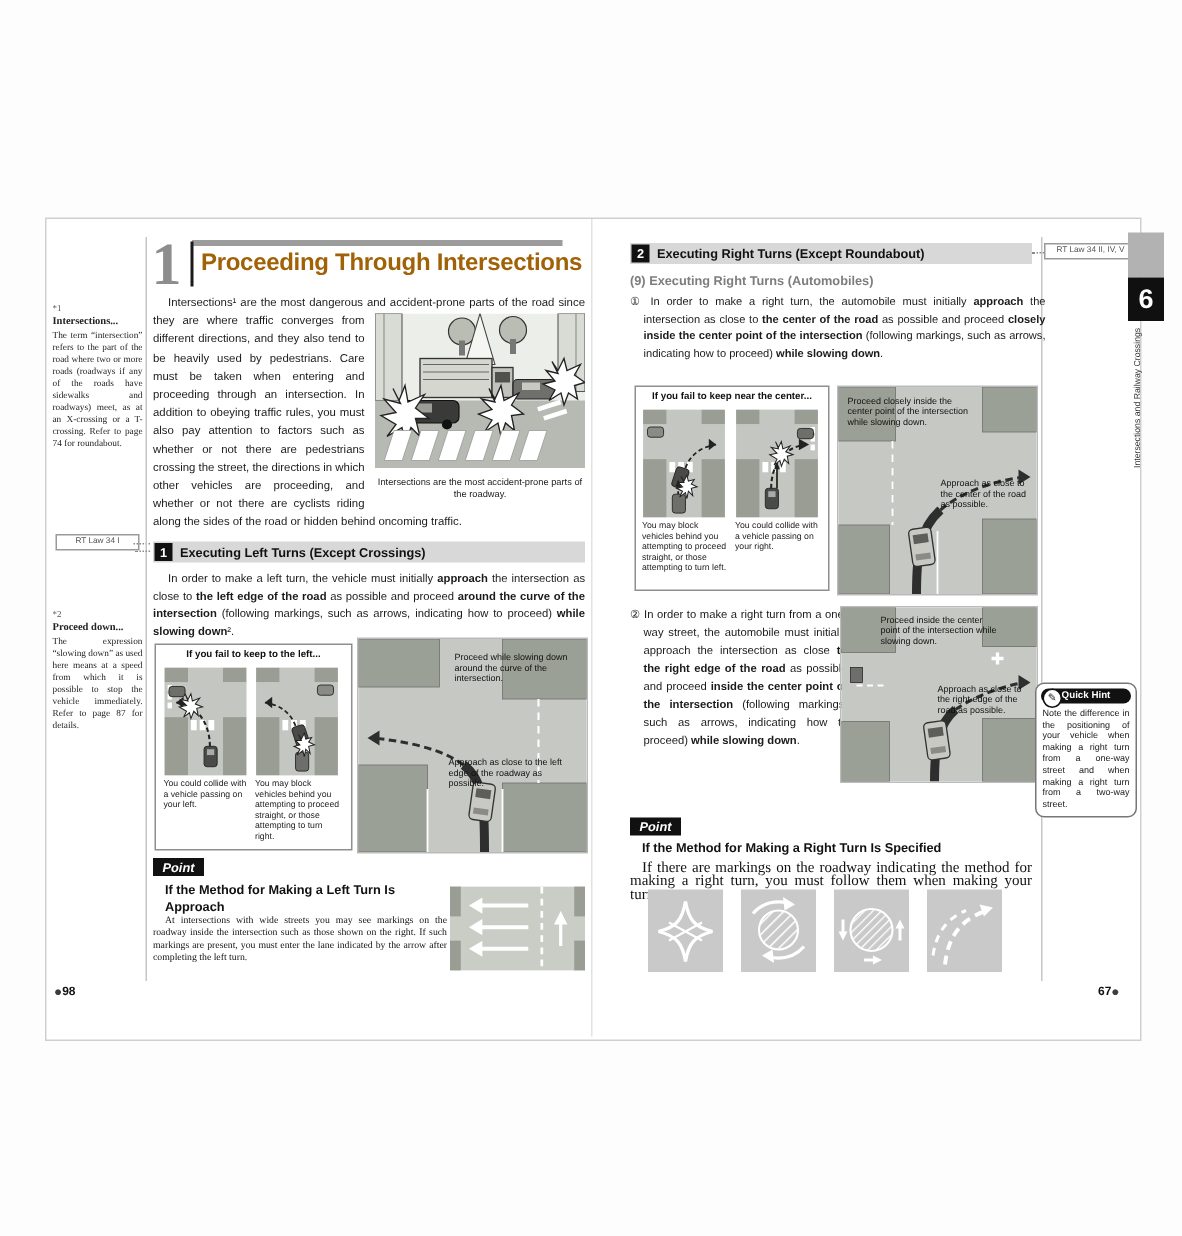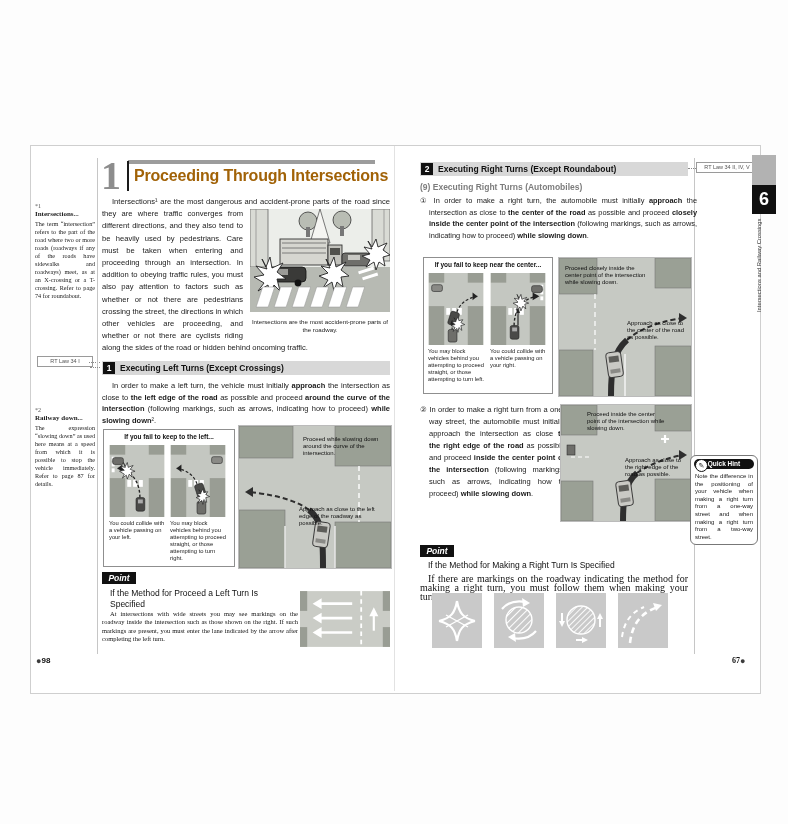--- a/index.html
+++ b/index.html
@@ -49,21 +49,21 @@
   .fpanel{position:absolute;top:15px;}
   .fcap{position:absolute;font-size:5.8px;line-height:7px;text-align:left;color:#222;}
 
   
   .curvedg{position:absolute;border:1px solid #bbb;}
   .dglabel{position:absolute;font-size:6px;line-height:7.2px;color:#111;}
 
   
   .pointlbl{position:absolute;background:#111;color:#fff;font-weight:bold;font-size:8.5px;
             line-height:12px;text-align:center;font-style:italic;}
-  .pointhead{position:absolute;font-weight:normal;font-size:8.5px;line-height:10.5px;color:#111;}
+  .pointhead{position:absolute;font-weight:bold;font-size:8.5px;line-height:10.5px;color:#111;}
   .pointbody{position:absolute;font-family:"Liberation Serif","DejaVu Serif",serif;font-size:6.5px;
              line-height:8.4px;text-align:justify;color:#111;}
   .pbody-indent{text-indent:8px;}
 
   
   .qhint{position:absolute;border:1px solid #777;border-radius:6px;background:#fff;}
   .qhint .qhead{position:absolute;left:3px;right:3px;top:3px;height:10px;background:#111;border-radius:5px;
                 color:#fff;font-weight:bold;font-size:6.5px;line-height:10px;text-align:center;}
   .qhint .qicon{position:absolute;left:1px;top:0;width:11px;height:11px;border-radius:50%;background:#fff;
                 border:1px solid #111;color:#111;font-size:7px;line-height:11px;text-align:center;}
@@ -94,21 +94,21 @@
 
     <div class="mnote" style="left:35px;top:203px;">
       <div class="ref">*1</div>
       <div class="ntitle">Intersections...</div>
       <div class="nbody">The term “intersection” refers to the part of the road where two or more roads (roadways if any of the roads have sidewalks and roadways) meet, as at an X-crossing or a T-crossing. Refer to page 74 for roundabout.</div>
     </div>
     <div class="law-badge" style="left:37px;top:356px;width:50px;">RT Law 34 I</div>
     <div class="dotted" style="left:89px;top:362px;width:11px;"></div>
     <div class="mnote" style="left:35px;top:407px;">
       <div class="ref">*2</div>
-      <div class="ntitle">Railway down...</div>
+      <div class="ntitle">Proceed down...</div>
       <div class="nbody">The expression “slowing down” as used here means at a speed from which it is possible to stop the vehicle immediately. Refer to page 87 for details.</div>
     </div>
     <div class="vrule" style="left:97px;top:158px;height:496px;"></div>
 
     <div class="chapnum" style="left:101px;top:159px;">1</div>
     <div class="title-bar" style="left:128px;top:160px;width:247px;height:4px;"></div>
     <div class="title-rule" style="left:127px;top:161px;width:2px;height:30px;"></div>
     <div class="page-title" style="left:134px;top:167px;">Proceeding Through Intersections</div>
 
     <div class="para intro indent" style="left:102px;top:196px;width:288px;height:163px;">
@@ -241,21 +241,21 @@
           <rect x="75" y="96" width="15" height="25" rx="3" fill="#c9c9c4" stroke="#333" stroke-width="0.9"></rect>
           <rect x="77.5" y="100" width="10" height="6" fill="#5d5d59"></rect>
           <rect x="77.5" y="113" width="10" height="4" fill="#8a8a86"></rect>
         </g>
       </svg>
       <div class="dglabel" style="left:64px;top:10px;width:82px;">Proceed while slowing down around the curve of the intersection.</div>
       <div class="dglabel" style="left:60px;top:80px;width:86px;">Approach as close to the left edge of the roadway as possible.</div>
     </div>
 
     <div class="pointlbl" style="left:102px;top:572px;width:34px;height:12px;">Point</div>
-    <div class="pointhead" style="left:110px;top:588px;width:180px;">If the Method for Proceed a Left Turn Is Specified</div>
+    <div class="pointhead" style="left:110px;top:588px;width:180px;">If the Method for Making a Left Turn Is Approach</div>
     <div class="pointbody pbody-indent" style="left:102px;top:610px;width:196px;">At intersections with wide streets you may see markings on the roadway inside the intersection such as those shown on the right. If such markings are present, you must enter the lane indicated by the arrow after completing the left turn.</div>
     <div style="position:absolute;left:300px;top:588px;">
       <svg width="90" height="62" viewBox="0 0 100 62">
         <rect width="100" height="62" fill="#caccc6"></rect>
         <rect x="0" y="0" width="8" height="22" fill="#999d94"></rect>
           <rect x="0" y="40" width="8" height="22" fill="#999d94"></rect>
         <rect x="92" y="0" width="8" height="22" fill="#999d94"></rect>
           <rect x="92" y="40" width="8" height="22" fill="#999d94"></rect>
         <g stroke="#ffffff" stroke-width="3">
           <line x1="58" y1="14" x2="22" y2="14"></line>
@@ -458,21 +458,21 @@
     <div class="marksq" style="left:618px;top:593px;">
       <svg width="50" height="55" viewBox="0 0 50 55">
         <g fill="none" stroke="#ffffff" stroke-width="2.6" stroke-dasharray="6,4">
           <path d="M12,50 C14,32 22,20 40,14"></path>
           <path d="M4,44 C6,30 12,20 26,14" stroke-width="2" stroke-dasharray="5,4"></path>
         </g>
         <polygon points="44,12 35,10 38,18" fill="#ffffff"></polygon>
       </svg>
     </div>
 
-    <div class="pgnum" style="left:732px;top:656px;font-family:Liberation Serif, serif;">
+    <div class="pgnum" style="left:732px;top:656px;">
       <span>67</span><span class="dot">●</span>
     </div>
 
     <div class="tab-grey"></div>
     <div class="tab-num">6</div>
     <div class="tab-label">Intersections and Railway Crossings</div>
   </div>
 </div>
 
 </body></html>

